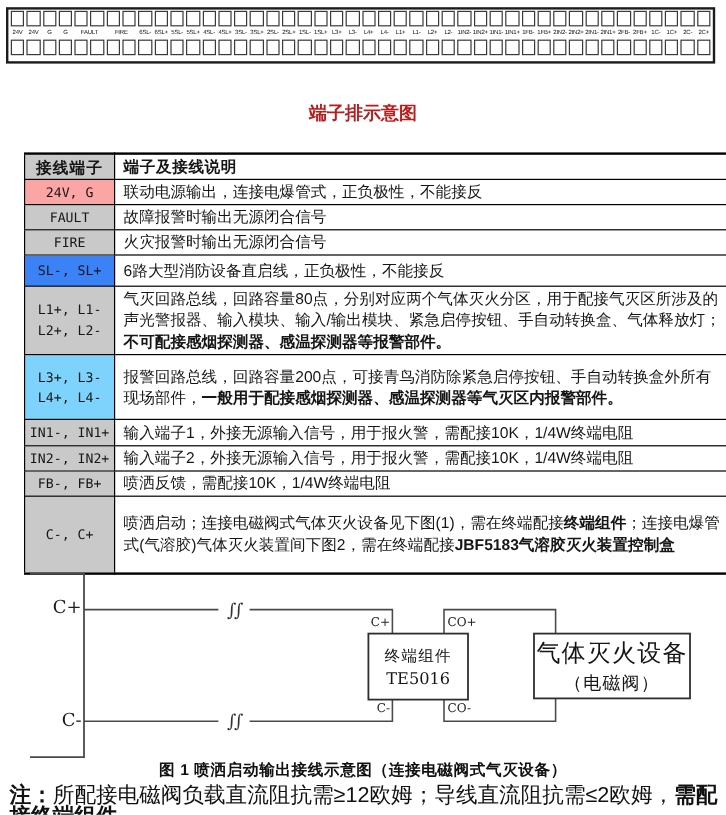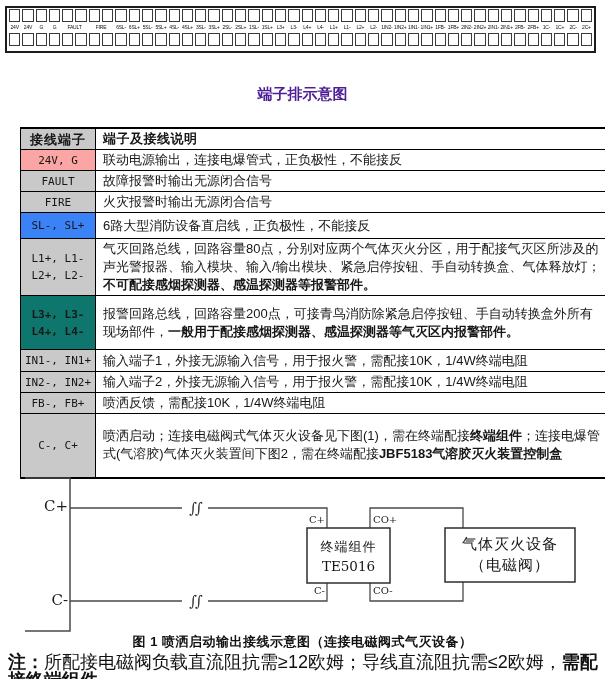--- a/index.html
+++ b/index.html
@@ -18,21 +18,21 @@
   .cellband{height:15px;display:flex;}
   .cell{flex:1;border:1px solid #3a3a3a;margin:1px;background:#fff;}
   .lblband{height:9px;display:flex;align-items:center;justify-content:center;}
   .tlabel{
     font-size:5px;line-height:9px;white-space:nowrap;text-align:center;
     font-family:"Liberation Sans",sans-serif;color:#101010;letter-spacing:-0.2px;
   }
   
   .page-title{
     position:absolute;top:85px;left:0;right:0;text-align:center;
-    font-size:15px;font-weight:bold;color:#4c1d95;
+    font-size:15px;font-weight:bold;color:#b91c1c;
   }
   
   table.desc{
     position:absolute;left:20px;top:127px;width:589px;
     border-collapse:collapse;table-layout:fixed;
     border-top:2px solid #000;border-bottom:2px solid #000;
   }
   table.desc td{border:1px solid #000;box-sizing:border-box;overflow:hidden;}
   td.c1{
     width:75px;background:#c9c9c9;text-align:center;vertical-align:middle;
@@ -66,21 +66,21 @@
     line-height:22px;background:#fff;color:#333;letter-spacing:-2px;
   }
   .boxtext{
     position:absolute;display:flex;flex-direction:column;align-items:center;
     justify-content:center;text-align:center;
   }
   .te-box-text{left:307px;top:528px;width:83px;height:55px;}
   .te-box-text .l1{font-size:13px;letter-spacing:1px;}
   .te-box-text .l2{font-family:"DejaVu Serif",serif;font-size:13.5px;margin-top:2px;}
   .dev-box-text{left:445px;top:528px;width:130px;height:54px;}
-  .dev-box-text .l1{font-size:15px;letter-spacing:1px;}
+  .dev-box-text .l1{font-size:20px;letter-spacing:1px;}
   .dev-box-text .l2{font-size:15px;letter-spacing:1px;margin-top:2px;}
   
   .fig-caption{
     position:absolute;top:633px;left:0;right:0;text-align:center;
     font-size:13px;font-weight:bold;color:#111;letter-spacing:0.5px;
   }
   .note-line{
     position:absolute;top:653px;left:8px;width:592px;
     font-size:18px;line-height:18px;color:#111;
   }
@@ -581,21 +581,21 @@
       <tr style="height: 26px;">
         <td class="c1" style="background: #3b82f6;">SL-, SL+</td>
         <td class="c2">6路大型消防设备直启线，正负极性，不能接反</td>
       </tr>
       <tr style="height: 54px;">
         <td class="c1" style="background: rgb(201, 201, 201);">L1+, L1-
 L2+, L2-</td>
         <td class="c2">气灭回路总线，回路容量80点，分别对应两个气体灭火分区，用于配接气灭区所涉及的声光警报器、输入模块、输入/输出模块、紧急启停按钮、手自动转换盒、气体释放灯；<b>不可配接感烟探测器、感温探测器等报警部件。</b></td>
       </tr>
       <tr style="height: 54px;">
-        <td class="c1" style="background: #0f766e; font-weight: bold;">L3+, L3-
+        <td class="c1" style="background: #7dd3fc;">L3+, L3-
 L4+, L4-</td>
         <td class="c2">报警回路总线，回路容量200点，可接青鸟消防除紧急启停按钮、手自动转换盒外所有现场部件，<b>一般用于配接感烟探测器、感温探测器等气灭区内报警部件。</b></td>
       </tr>
       <tr style="height: 22px;">
         <td class="c1" style="background: rgb(201, 201, 201);">IN1-, IN1+</td>
         <td class="c2">输入端子1，外接无源输入信号，用于报火警，需配接10K，1/4W终端电阻</td>
       </tr>
       <tr style="height: 19px;">
         <td class="c1" style="background: rgb(201, 201, 201);">IN2-, IN2+</td>
         <td class="c2">输入端子2，外接无源输入信号，用于报火警，需配接10K，1/4W终端电阻</td>

